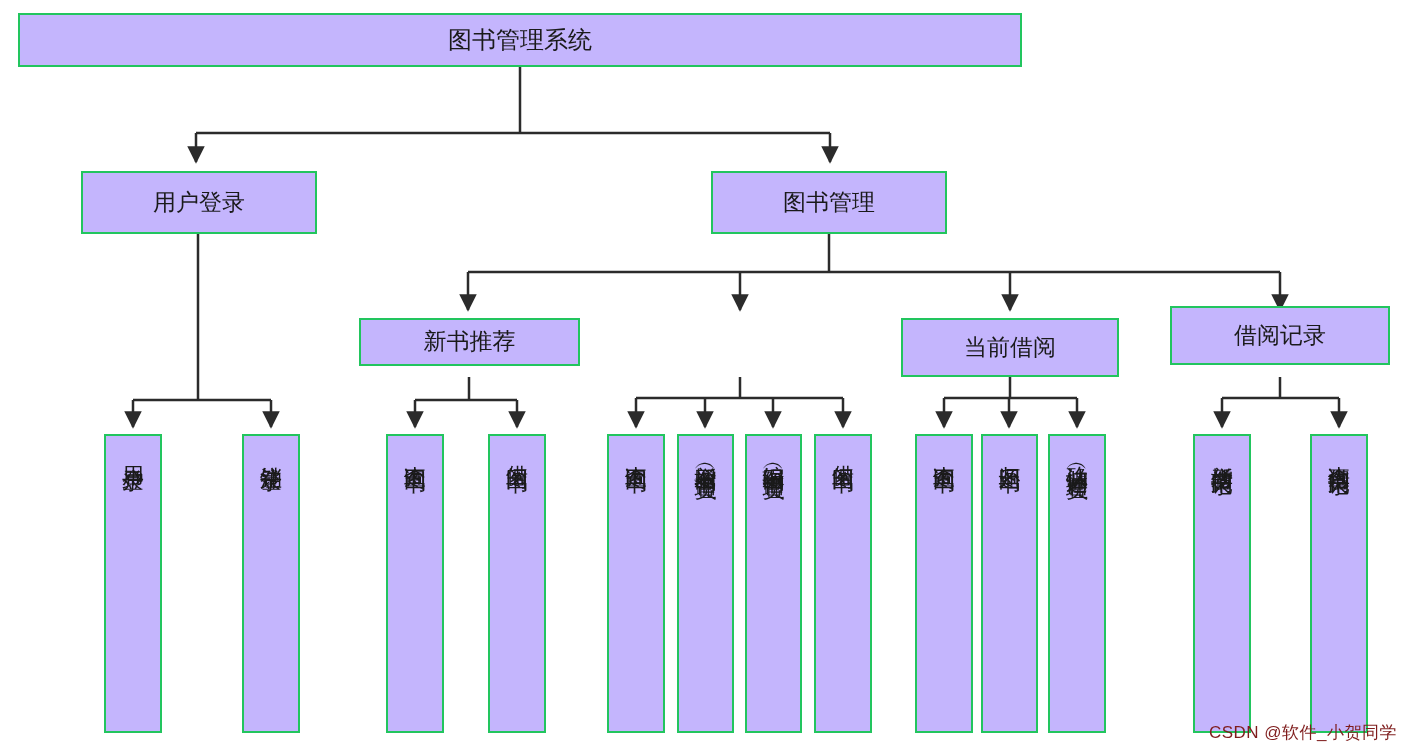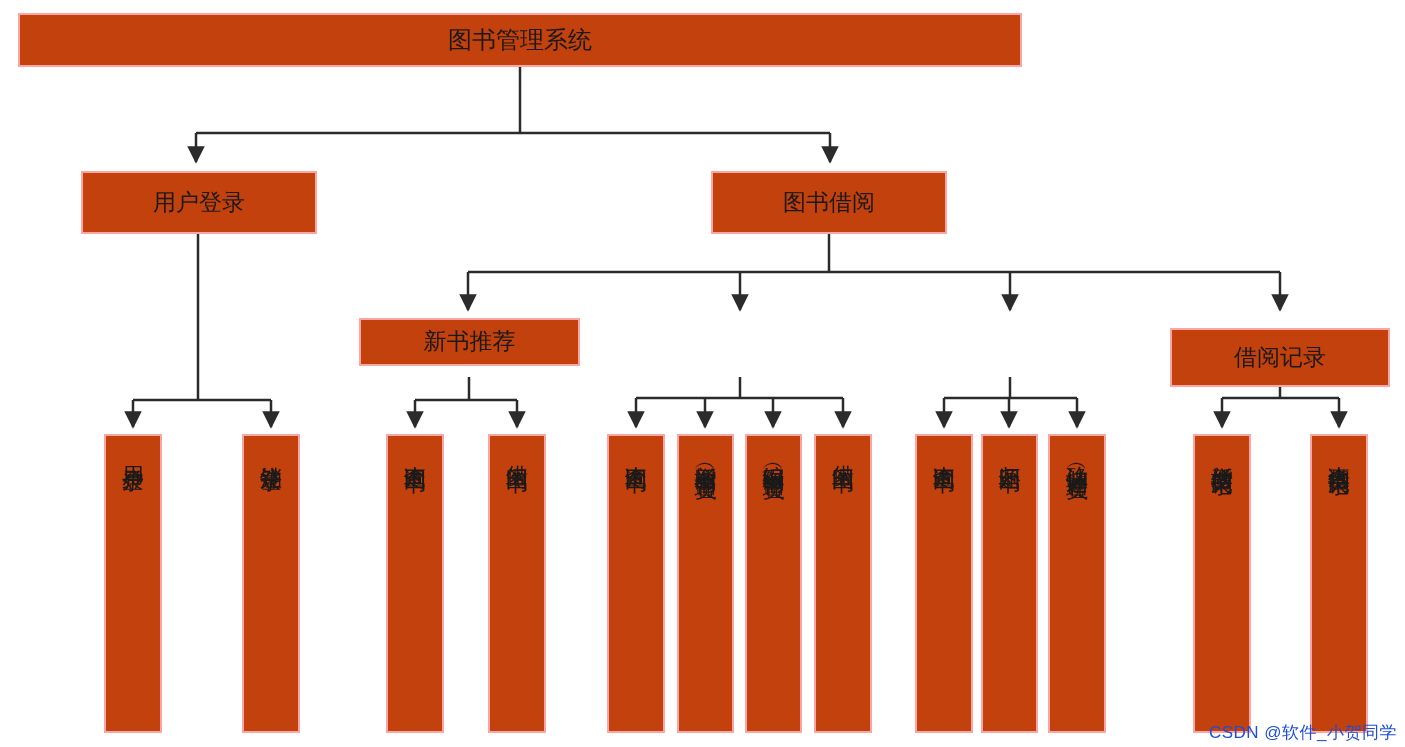--- a/index.html
+++ b/index.html
@@ -22,22 +22,22 @@
     position: absolute;
     left: 0;
     top: 0;
     width: 1405px;
     height: 747px;
     pointer-events: none;
   }
   .node {
     position: absolute;
     box-sizing: border-box;
-    background: #c2410c;
-    border: 2px solid #fca5a5;
+    background: #c4b5fd;
+    border: 2px solid #22c55e;
     display: flex;
     align-items: center;
     justify-content: center;
     color: #1a1a1a;
   }
   .node .label {
     display: block;
     text-align: center;
     line-height: 1.18;
     white-space: nowrap;
@@ -60,21 +60,21 @@
     font-size: 22px;
     letter-spacing: 2px;
     line-height: 1;
     white-space: nowrap;
   }
   .watermark {
     position: absolute;
     right: 8px;
     bottom: 3px;
     font-size: 17px;
-    color: #1d4ed8;
+    color: #7f1d1d;
     white-space: nowrap;
     letter-spacing: 0.5px;
   }
 </style>
 </head>
 <body>
 
 <div id="canvas">
 
   <svg class="connectors" viewBox="0 0 1405 747" xmlns="http://www.w3.org/2000/svg">
@@ -129,30 +129,33 @@
 
   <div class="node horiz root" style="left:18px; top:13px; width:1004px; height:54px;">
     <span class="label">图书管理系统</span>
   </div>
 
   <div class="node horiz" style="left:81px; top:171px; width:236px; height:63px;">
     <span class="label">用户登录</span>
   </div>
 
   <div class="node horiz" style="left:711px; top:171px; width:236px; height:63px;">
-    <span class="label">图书借阅</span>
+    <span class="label">图书管理</span>
   </div>
 
   <div class="node horiz" style="left:359px; top:318px; width:221px; height:48px;">
     <span class="label">新书推荐</span>
   </div>
 
 
-
-  <div class="node horiz" style="left:1170px; top:328px; width:220px; height:59px;">
+  <div class="node horiz" style="left:901px; top:318px; width:218px; height:59px;">
+    <span class="label">当前借阅</span>
+  </div>
+
+  <div class="node horiz" style="left:1170px; top:306px; width:220px; height:59px;">
     <span class="label">借阅记录</span>
   </div>
 
   <div class="node vert" style="left:104px; top:434px; width:58px; height:299px;">
     <span class="label">用户登录</span>
   </div>
 
   <div class="node vert" style="left:242px; top:434px; width:58px; height:299px;">
     <span class="label">注销登录</span>
   </div>

